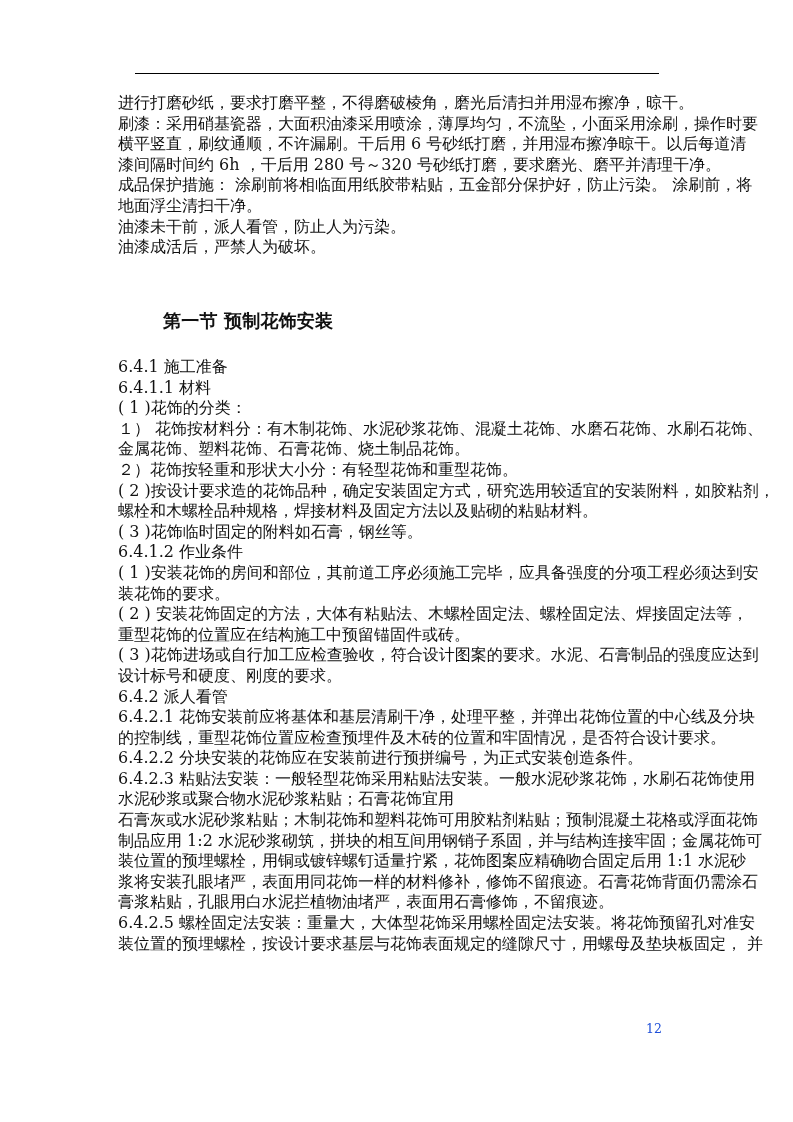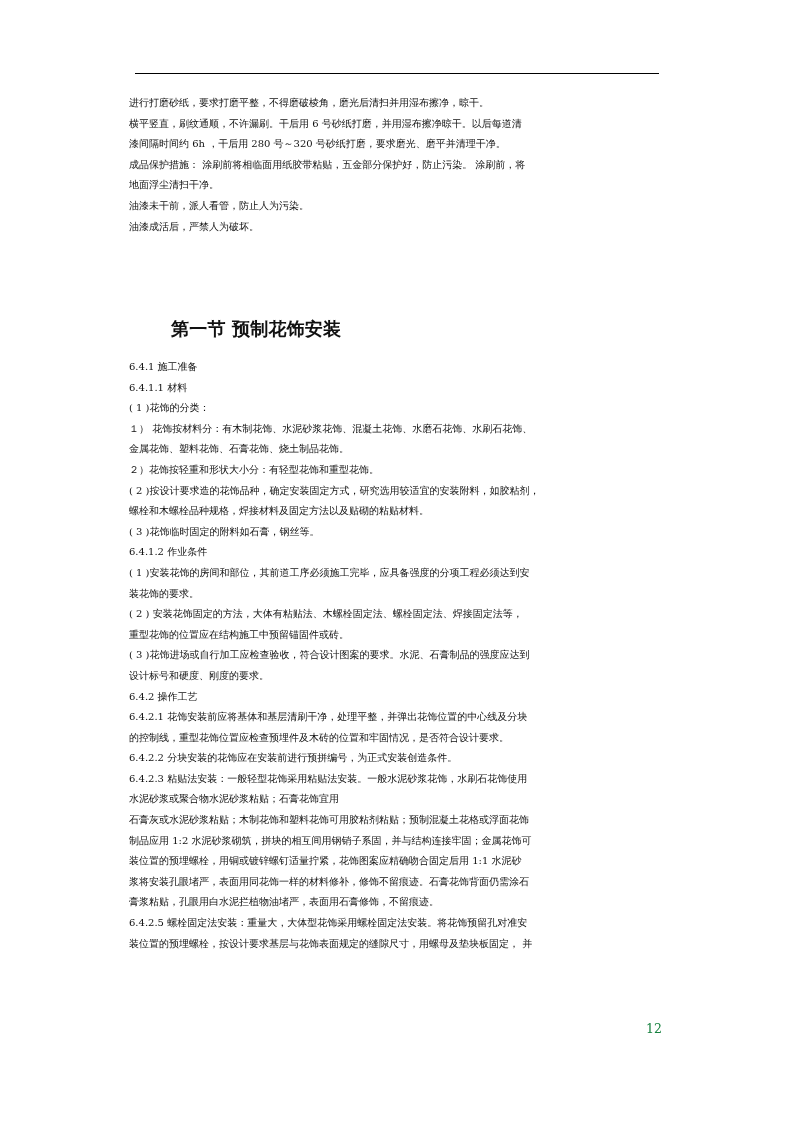--- a/index.html
+++ b/index.html
@@ -1,35 +1,36 @@
 <!DOCTYPE html>
 <html><head>
 <meta charset="utf-8">
 <style>
   html, body { margin: 0; padding: 0; background: #ffffff; }
   body { width: 793px; height: 1122px; position: relative; overflow: hidden;
          font-family: "DejaVu Serif", "Liberation Serif", serif; color: #111; }
   .header-rule { position: absolute; left: 135px; top: 73px; width: 524px; height: 0;
                  border-top: 1px solid #000; }
-  .block { position: absolute; left: 129px; width: 560px; font-size: 10px;
+  .block { position: absolute; left: 118px; width: 560px; font-size: 16px;
            line-height: 20.6px; letter-spacing: 0; }
   .block p { margin: 0; white-space: nowrap; }
   #top-block { top: 93px; }
   #main-block { top: 357px; }
   .heading { position: absolute; left: 163px; top: 309px; font-size: 18px; font-weight: bold;
-             font-family: "DejaVu Sans", "Liberation Sans", sans-serif; letter-spacing: 0.2px; margin: 8px; }
-  .page-number { position: absolute; left: 646px; top: 1021px; font-size: 12.5px; color: #15803d; }
+             font-family: "DejaVu Sans", "Liberation Sans", sans-serif; letter-spacing: 0.2px; margin: 0; }
+  .page-number { position: absolute; left: 646px; top: 1021px; font-size: 12.5px; color: #1d4ed8; }
 </style>
 </head>
 <body>
 
 <div class="header-rule"></div>
 
 <div class="block" id="top-block">
   <p>进行打磨砂纸，要求打磨平整，不得磨破棱角，磨光后清扫并用湿布擦净，晾干。</p>
+  <p>刷漆：采用硝基瓷器，大面积油漆采用喷涂，薄厚均匀，不流坠，小面采用涂刷，操作时要</p>
   <p>横平竖直，刷纹通顺，不许漏刷。干后用 6  号砂纸打磨，并用湿布擦净晾干。以后每道清</p>
   <p>漆间隔时间约 6h ，干后用 280  号～320 号砂纸打磨，要求磨光、磨平并清理干净。</p>
   <p>成品保护措施：  涂刷前将相临面用纸胶带粘贴，五金部分保护好，防止污染。  涂刷前，将</p>
   <p>地面浮尘清扫干净。</p>
   <p>油漆未干前，派人看管，防止人为污染。</p>
   <p>油漆成活后，严禁人为破坏。</p>
 </div>
 
 <h2 class="heading">第一节 预制花饰安装</h2>
 
@@ -43,21 +44,21 @@
   <p>( 2 )按设计要求造的花饰品种，确定安装固定方式，研究选用较适宜的安装附料，如胶粘剂，</p>
   <p>螺栓和木螺栓品种规格，焊接材料及固定方法以及贴砌的粘贴材料。</p>
   <p>( 3 )花饰临时固定的附料如石膏，钢丝等。</p>
   <p>6.4.1.2  作业条件</p>
   <p>( 1 )安装花饰的房间和部位，其前道工序必须施工完毕，应具备强度的分项工程必须达到安</p>
   <p>装花饰的要求。</p>
   <p>( 2 )  安装花饰固定的方法，大体有粘贴法、木螺栓固定法、螺栓固定法、焊接固定法等，</p>
   <p>重型花饰的位置应在结构施工中预留锚固件或砖。</p>
   <p>( 3 )花饰进场或自行加工应检查验收，符合设计图案的要求。水泥、石膏制品的强度应达到</p>
   <p>设计标号和硬度、刚度的要求。</p>
-  <p>6.4.2  操作工艺</p>
+  <p>6.4.2  派人看管</p>
   <p>6.4.2.1  花饰安装前应将基体和基层清刷干净，处理平整，并弹出花饰位置的中心线及分块</p>
   <p>的控制线，重型花饰位置应检查预埋件及木砖的位置和牢固情况，是否符合设计要求。</p>
   <p>6.4.2.2  分块安装的花饰应在安装前进行预拼编号，为正式安装创造条件。</p>
   <p>6.4.2.3  粘贴法安装：一般轻型花饰采用粘贴法安装。一般水泥砂浆花饰，水刷石花饰使用</p>
   <p>水泥砂浆或聚合物水泥砂浆粘贴；石膏花饰宜用</p>
   <p>石膏灰或水泥砂浆粘贴；木制花饰和塑料花饰可用胶粘剂粘贴；预制混凝土花格或浮面花饰</p>
   <p>制品应用 1:2  水泥砂浆砌筑，拼块的相互间用钢销子系固，并与结构连接牢固；金属花饰可</p>
   <p>装位置的预埋螺栓，用铜或镀锌螺钉适量拧紧，花饰图案应精确吻合固定后用 1:1  水泥砂</p>
   <p>浆将安装孔眼堵严，表面用同花饰一样的材料修补，修饰不留痕迹。石膏花饰背面仍需涂石</p>
   <p>膏浆粘贴，孔眼用白水泥拦植物油堵严，表面用石膏修饰，不留痕迹。</p>

